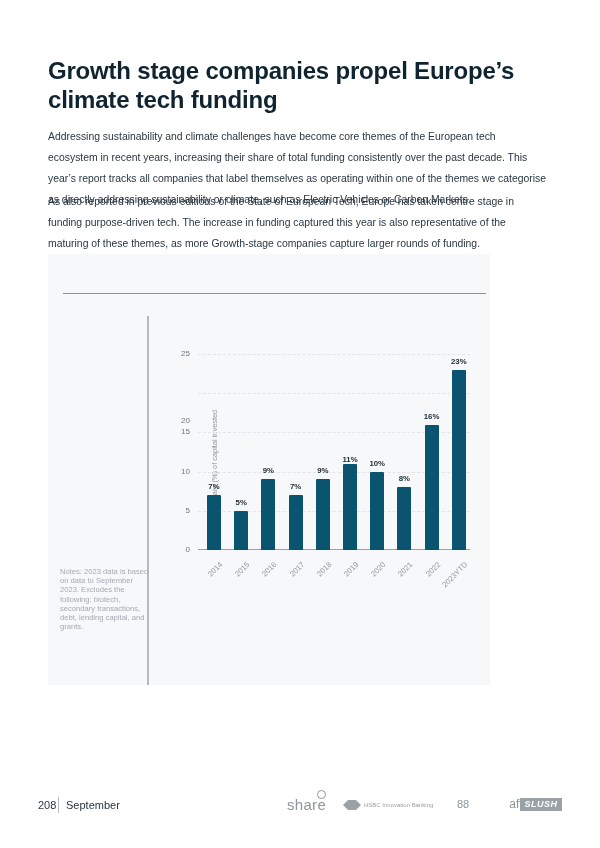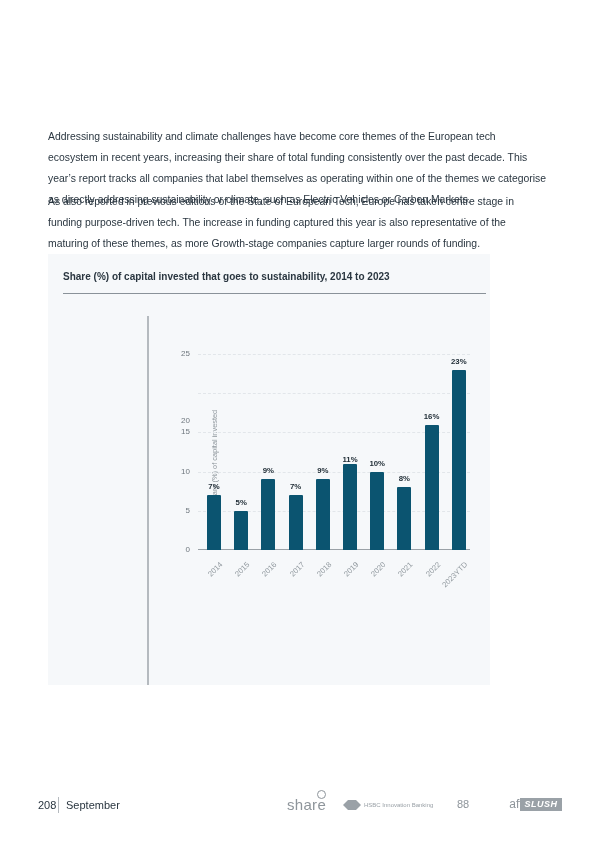--- a/index.html
+++ b/index.html
@@ -47,30 +47,32 @@
   .hsbc-logo .m { position: absolute; left: 5px; top: 0; width: 8px; height: 10px; background: #9aa1a7; }
   .hsbc-logo .r { position: absolute; right: 0; top: 0; width: 0; height: 0; border-top: 5px solid transparent; border-bottom: 5px solid transparent; border-left: 5px solid #9aa1a7; }
   .affinity { left: 457px; top: 797px; display: flex; align-items: center; font-size: 12px; color: #8e959b; gap: 36px; }
   .aff-icon { font-size: 11px; margin-right: 4px; }
   .slush { left: 520px; top: 798px; width: 42px; height: 13px; background: #9aa1a7; color: #fff; font-size: 9px; font-weight: 700; font-style: italic; text-align: center; line-height: 13px; letter-spacing: 0.5px; }
 </style>
 </head>
 <body>
 
 <div class="title">
+  <div>Growth stage companies propel Europe’s</div>
+  <div>climate tech funding</div>
 </div>
 
 <p class="para p1">Addressing sustainability and climate challenges have become core themes of the European tech ecosystem in recent years, increasing their share of total funding consistently over the past decade. This year’s report tracks all companies that label themselves as operating within one of the themes we categorise as directly addressing sustainability or climate, such as Electric Vehicles or Carbon Markets.</p>
 <p class="para p2">As also reported in previous editions of the State of European Tech, Europe has taken centre stage in funding purpose-driven tech. The increase in funding captured this year is also representative of the maturing of these themes, as more Growth-stage companies capture larger rounds of funding.</p>
 
 <div class="panel">
-  <div class="chart-title">Share (%) of capital invested that goes to sustainability, 2014 to 2023</div>
   <div class="title-rule"></div>
   <div class="vdivider"></div>
 
+  <div class="notes">Notes: 2023 data is based on data to September 2023. Excludes the following: biotech, secondary transactions, debt, lending capital, and grants.</div>
 
   <div class="plot" id="plot">
     <div class="ylabel">Share (%) of capital invested</div>
     <div class="baseline"></div>
   <div class="ytick" style="top: 196px;">0</div>
       <div class="gridline" style="top: 156.8px;"></div>
       <div class="ytick" style="top: 156.8px;">5</div>
       <div class="gridline" style="top: 117.6px;"></div>
       <div class="ytick" style="top: 117.6px;">10</div>
       <div class="gridline" style="top: 78.4px;"></div>

